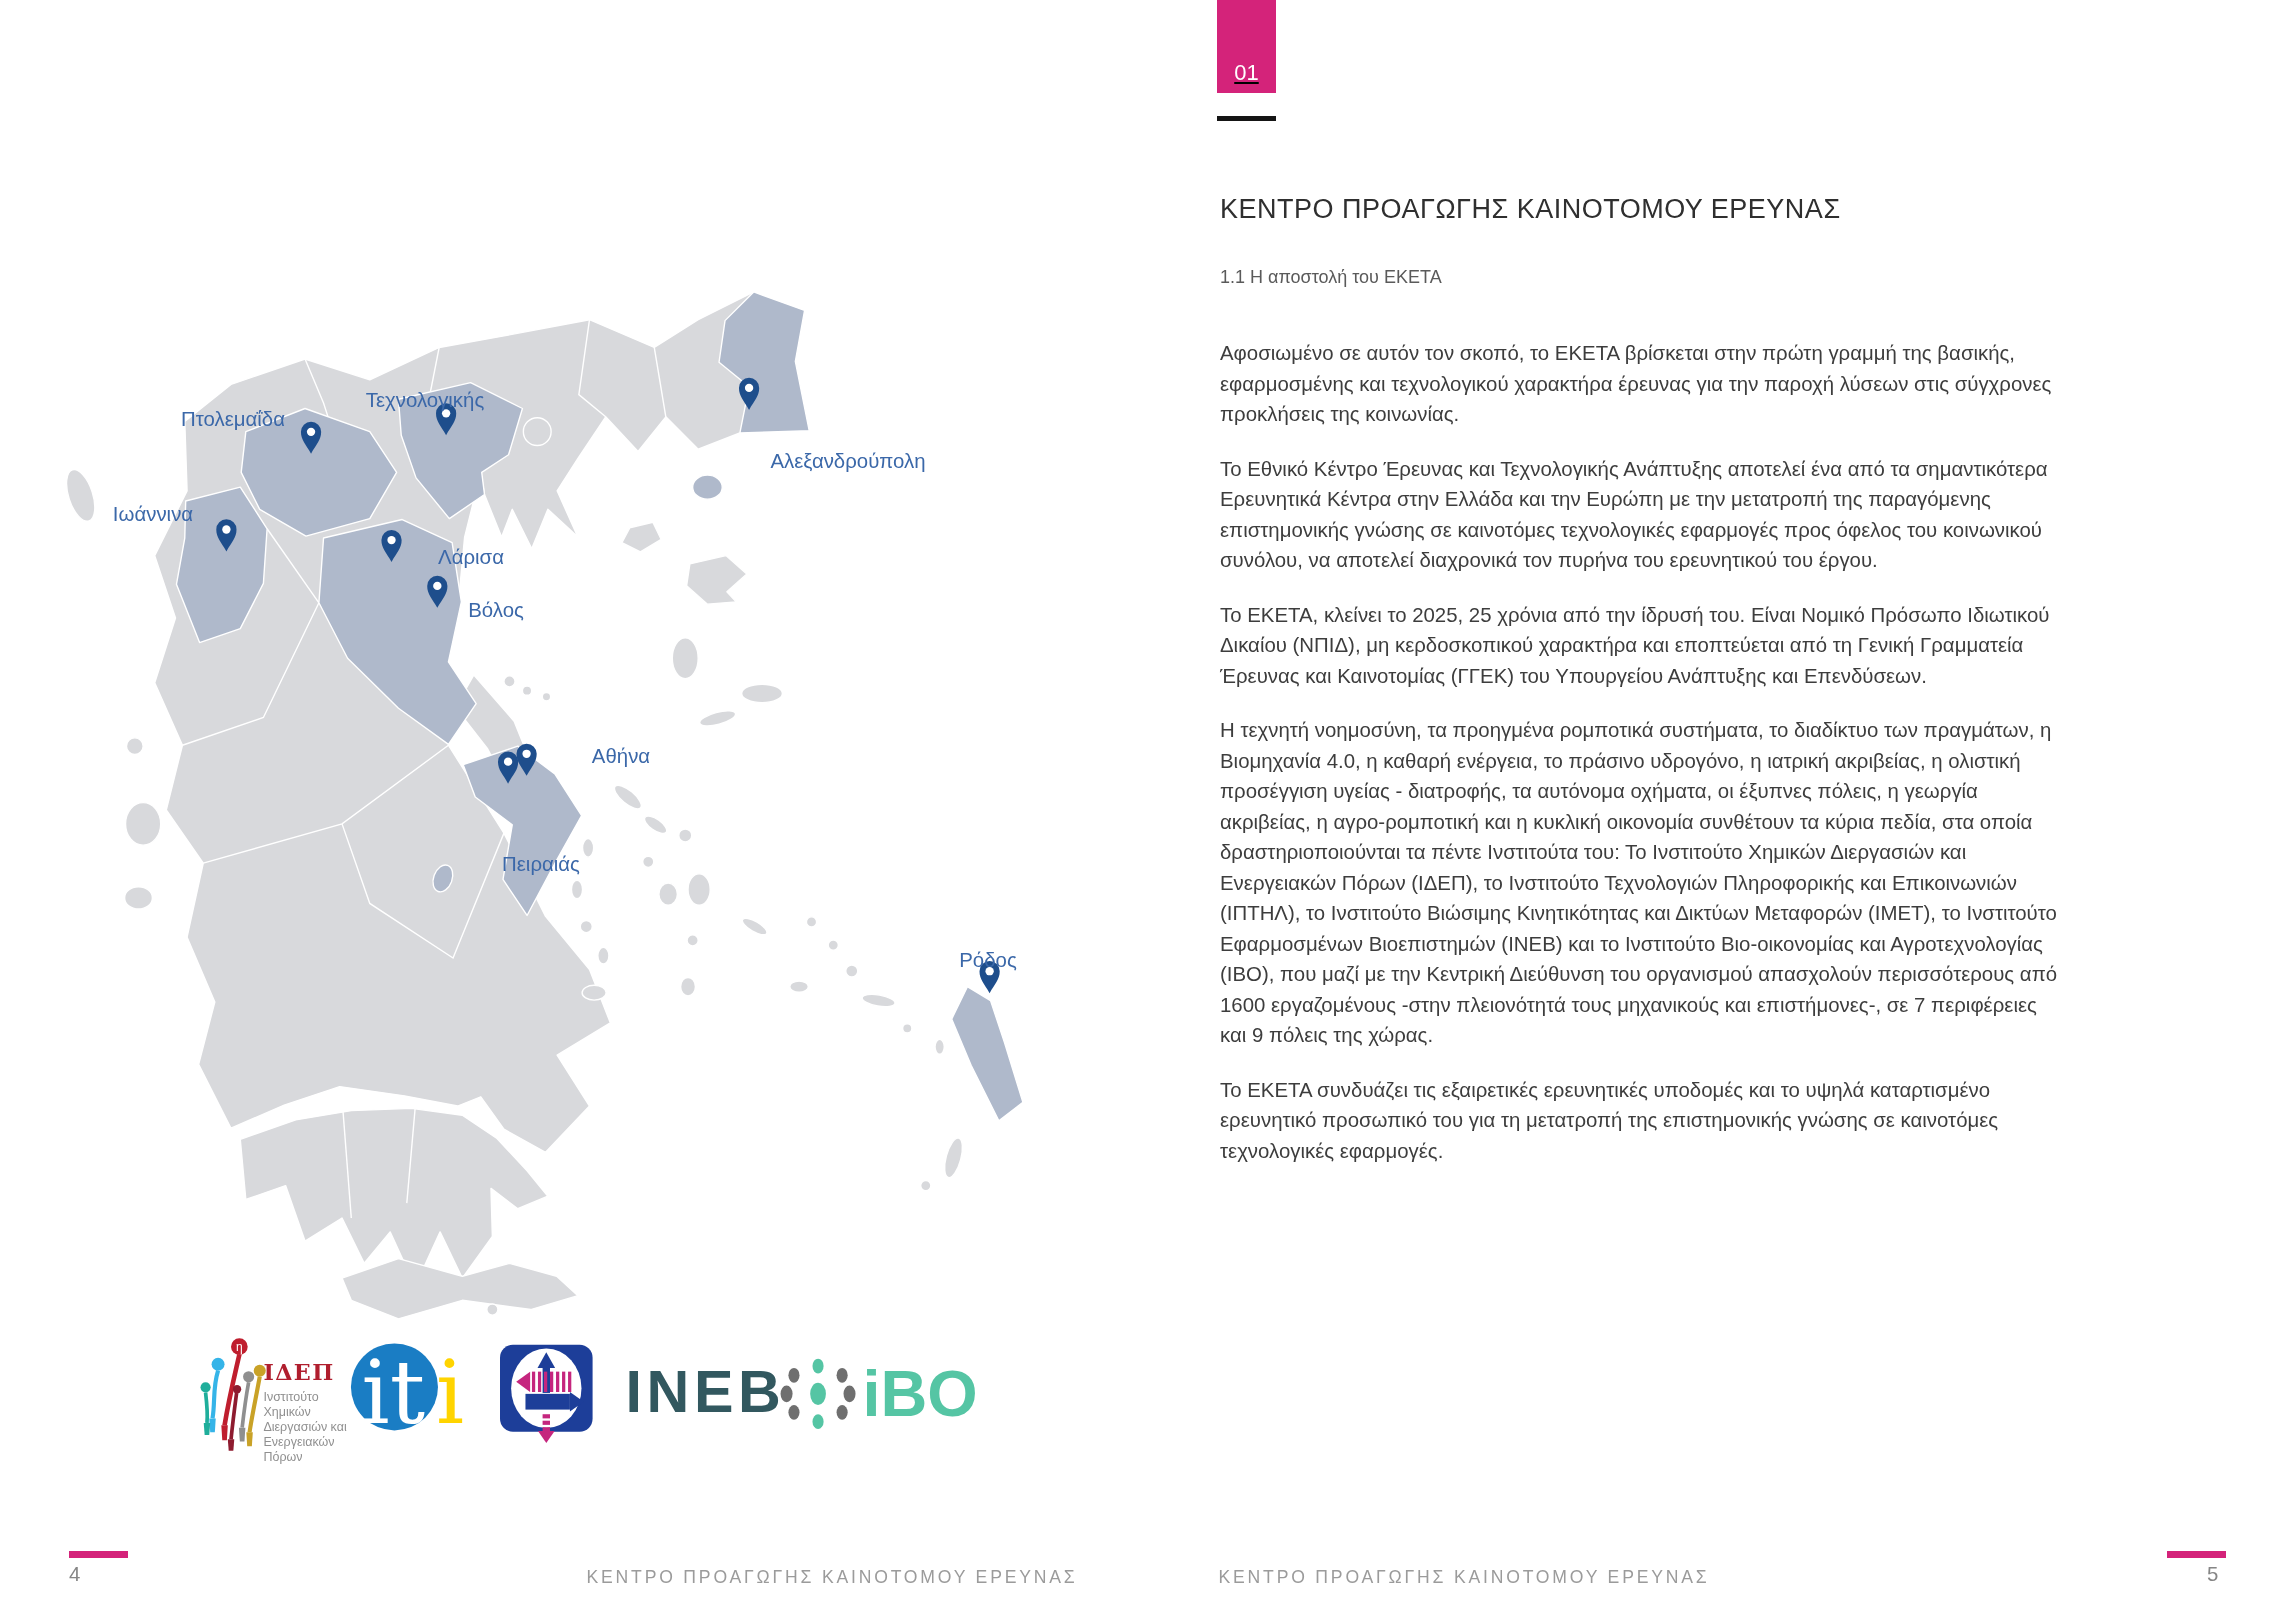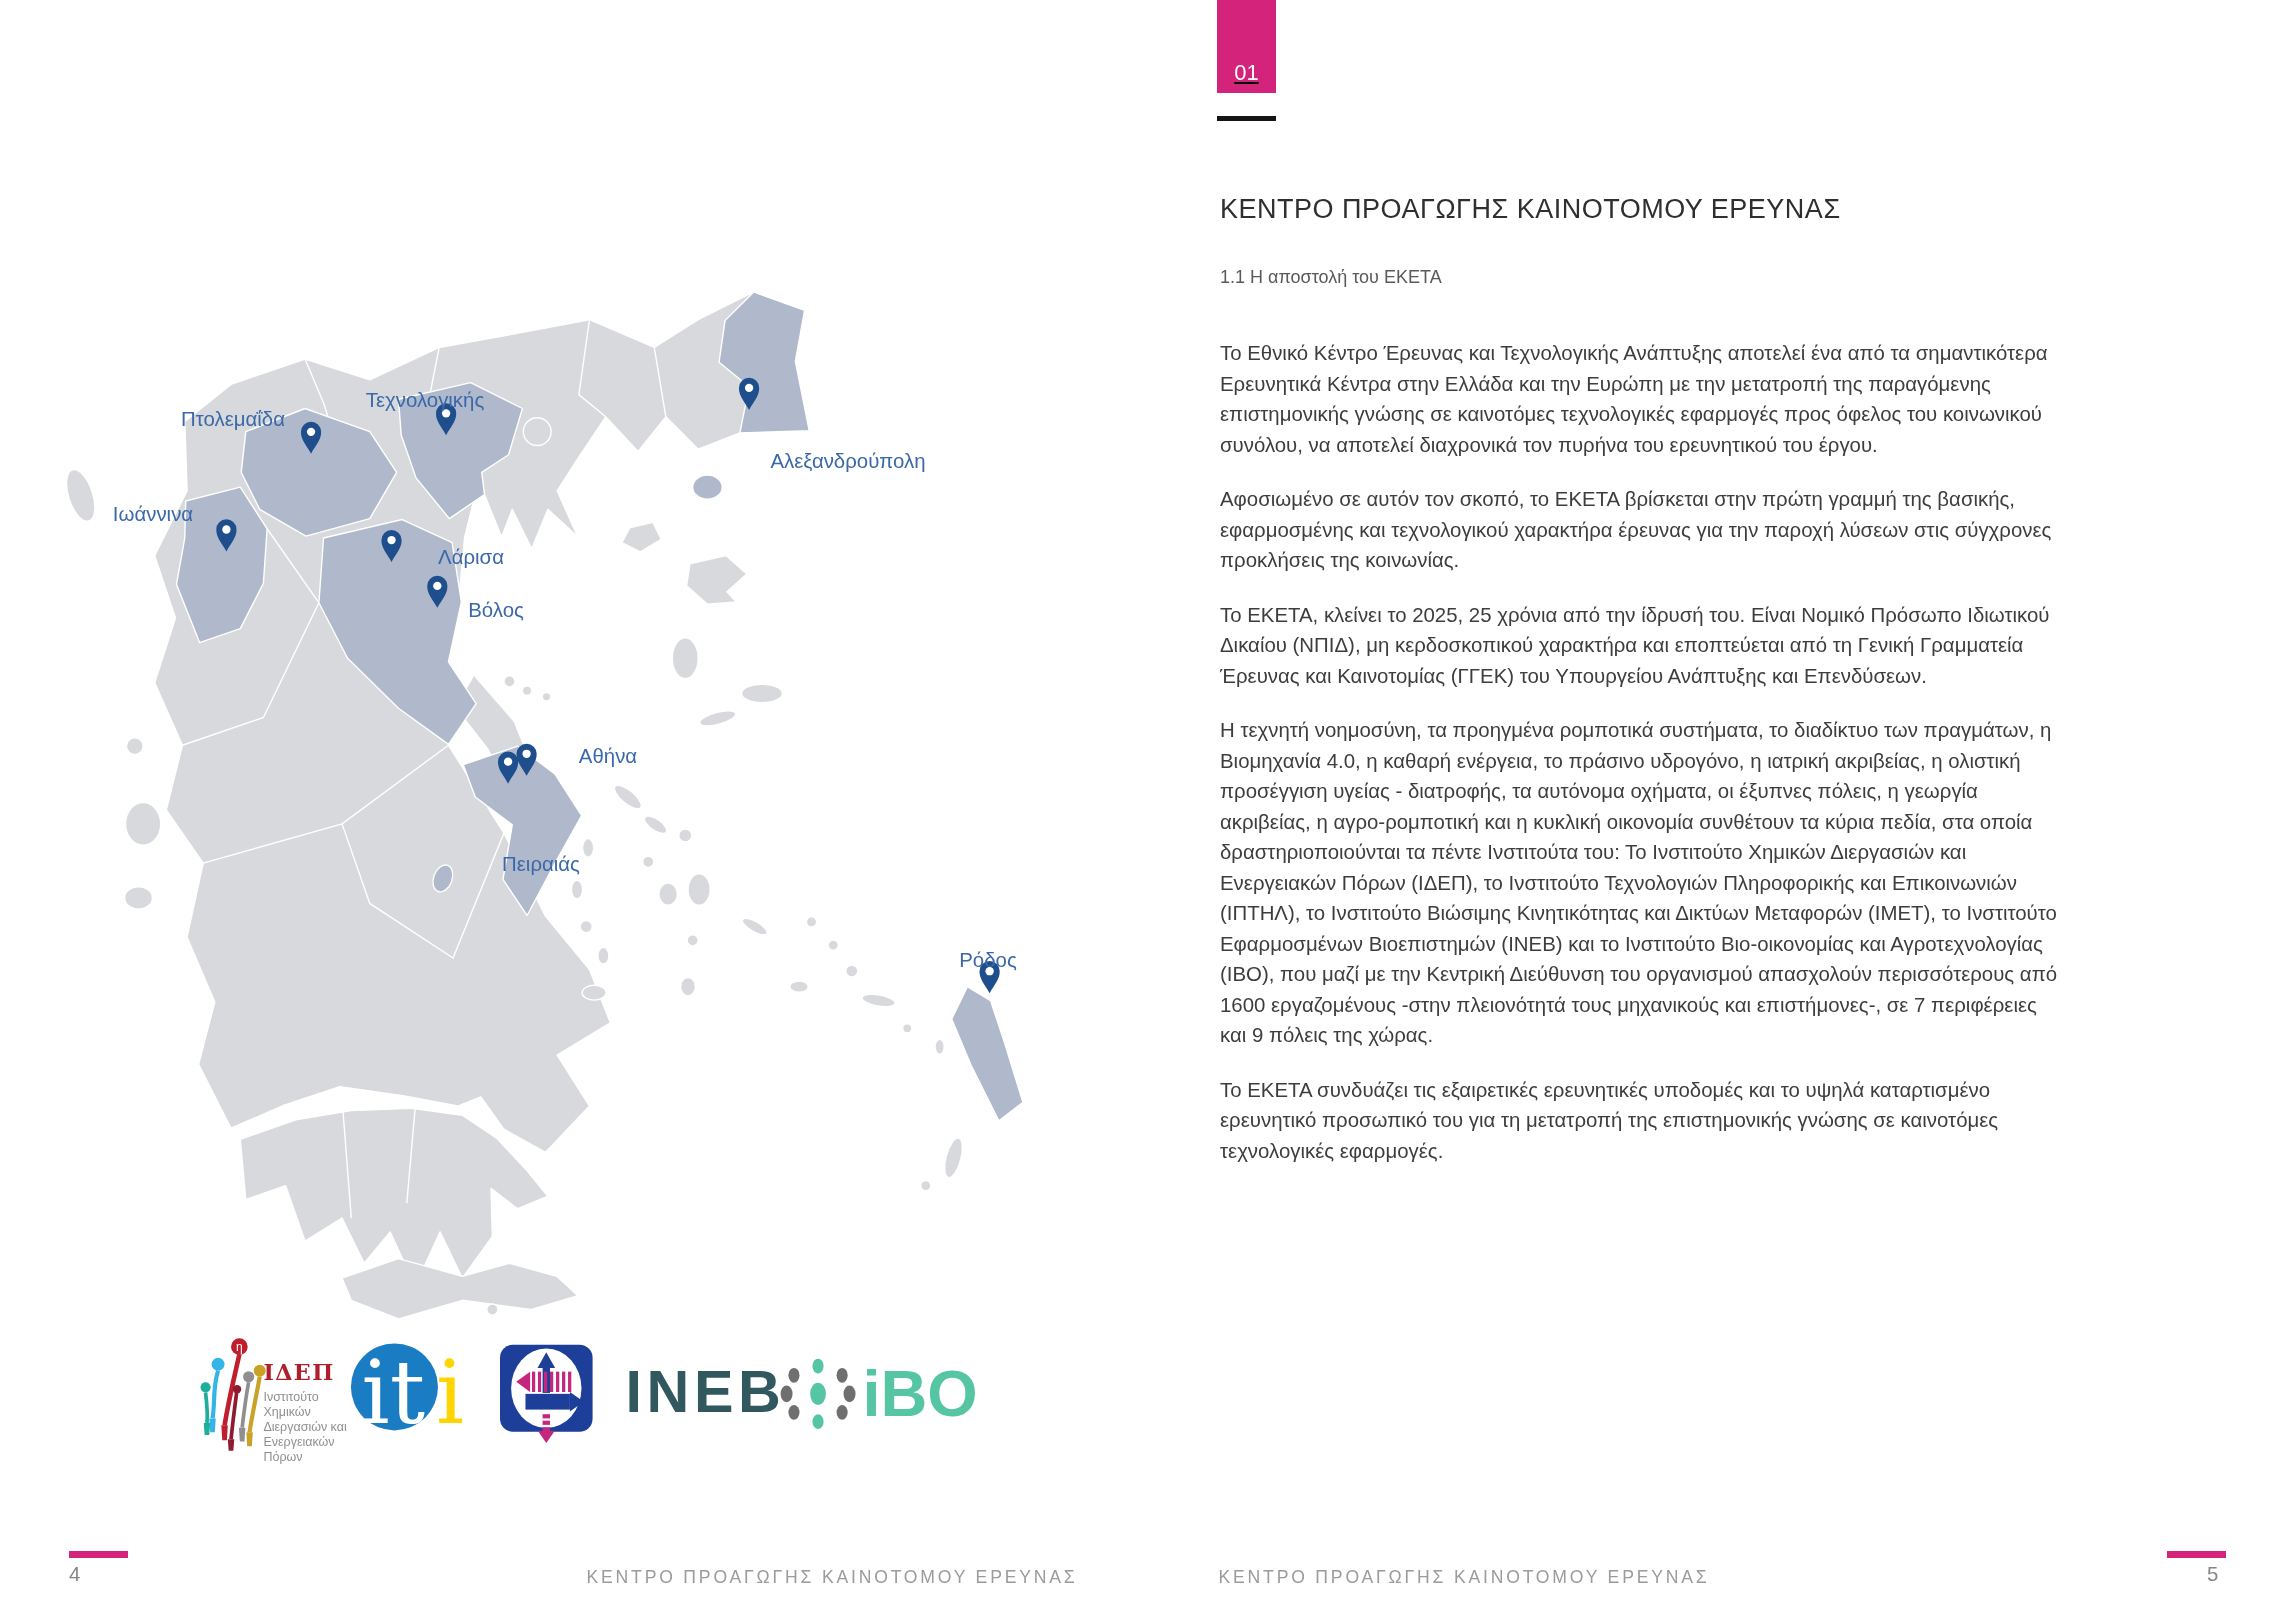--- a/index.html
+++ b/index.html
@@ -190,21 +190,21 @@
         </g>
     </g>
   </svg>
 
   <span class="abs city-label" style="left:233px;top:419px;">Πτολεμαΐδα</span>
   <span class="abs city-label" style="left:425px;top:400px;">Τεχνολογικής</span>
   <span class="abs city-label" style="left:820px;top:461px;margin-left:28px;">Αλεξανδρούπολη</span>
   <span class="abs city-label" style="left:153px;top:514px;">Ιωάννινα</span>
   <span class="abs city-label" style="left:471px;top:557px;">Λάρισα</span>
   <span class="abs city-label" style="left:496px;top:610px;">Βόλος</span>
-  <span class="abs city-label" style="left:608px;top:756px;text-align:center;">Αθήνα</span>
+  <span class="abs city-label" style="left:621px;top:756px;text-align:center;">Αθήνα</span>
   <span class="abs city-label" style="left:541px;top:864px;">Πειραιάς</span>
   <span class="abs city-label" style="left:988px;top:960px;">Ρόδος</span>
 
   <svg class="abs logos-svg" viewBox="0 0 1700 330">
 
     <g>
       <path d="M52,92 C40,130 46,160 40,195" stroke="#35b4e8" stroke-width="9" fill="none"></path>
       <path d="M33,195 h14 l-2,30 h-10 z" fill="#35b4e8"></path>
       <circle cx="52" cy="78" r="14" fill="#35b4e8"></circle>
       <path d="M98,57 C86,110 76,150 66,210" stroke="#bf1e2e" stroke-width="10" fill="none"></path>
@@ -276,22 +276,22 @@
 
   <div class="abs chapter-box">
     <span>01</span>
   </div>
   <div class="abs chapter-dash"></div>
 
   <h1 class="abs page-heading">ΚΕΝΤΡΟ ΠΡΟΑΓΩΓΗΣ ΚΑΙΝΟΤΟΜΟΥ ΕΡΕΥΝΑΣ</h1>
   <h2 class="abs page-subheading">1.1 Η αποστολή του ΕΚΕΤΑ</h2>
 
   <div class="abs body-col">
+    <p>Αφοσιωμένο σε αυτόν τον σκοπό, το ΕΚΕΤΑ βρίσκεται στην πρώτη γραμμή της βασικής, εφαρμοσμένης και τεχνολογικού χαρακτήρα έρευνας για την παροχή λύσεων στις σύγχρονες προκλήσεις της κοινωνίας.</p>
     <p>Το Εθνικό Κέντρο Έρευνας και Τεχνολογικής Ανάπτυξης αποτελεί ένα από τα σημαντικότερα Ερευνητικά Κέντρα στην Ελλάδα και την Ευρώπη με την μετατροπή της παραγόμενης επιστημονικής γνώσης σε καινοτόμες τεχνολογικές εφαρμογές προς όφελος του κοινωνικού συνόλου, να αποτελεί διαχρονικά τον πυρήνα του ερευνητικού του έργου.</p>
-    <p>Αφοσιωμένο σε αυτόν τον σκοπό, το ΕΚΕΤΑ βρίσκεται στην πρώτη γραμμή της βασικής, εφαρμοσμένης και τεχνολογικού χαρακτήρα έρευνας για την παροχή λύσεων στις σύγχρονες προκλήσεις της κοινωνίας.</p>
     <p>Το ΕΚΕΤΑ, κλείνει το 2025, 25 χρόνια από την ίδρυσή του. Είναι Νομικό Πρόσωπο Ιδιωτικού Δικαίου (ΝΠΙΔ), μη κερδοσκοπικού χαρακτήρα και εποπτεύεται από τη Γενική Γραμματεία Έρευνας και Καινοτομίας (ΓΓΕΚ) του Υπουργείου Ανάπτυξης και Επενδύσεων.</p>
     <p>Η τεχνητή νοημοσύνη, τα προηγμένα ρομποτικά συστήματα, το διαδίκτυο των πραγμάτων, η Βιομηχανία 4.0, η καθαρή ενέργεια, το πράσινο υδρογόνο, η ιατρική ακριβείας, η ολιστική προσέγγιση υγείας - διατροφής, τα αυτόνομα οχήματα, οι έξυπνες πόλεις, η γεωργία ακριβείας, η αγρο-ρομποτική και η κυκλική οικονομία συνθέτουν τα κύρια πεδία, στα οποία δραστηριοποιούνται τα πέντε Ινστιτούτα του: Το Ινστιτούτο Χημικών Διεργασιών και Ενεργειακών Πόρων (ΙΔΕΠ), το Ινστιτούτο Τεχνολογιών Πληροφορικής και Επικοινωνιών (ΙΠΤΗΛ), το Ινστιτούτο Βιώσιμης Κινητικότητας και Δικτύων Μεταφορών (ΙΜΕΤ), το Ινστιτούτο Εφαρμοσμένων Βιοεπιστημών (ΙΝΕΒ) και το Ινστιτούτο Βιο-οικονομίας και Αγροτεχνολογίας (ΙΒΟ), που μαζί με την Κεντρική Διεύθυνση του οργανισμού απασχολούν περισσότερους από 1600 εργαζομένους -στην πλειονότητά τους μηχανικούς και επιστήμονες-, σε 7 περιφέρειες και 9 πόλεις της χώρας.</p>
     <p>Το ΕΚΕΤΑ συνδυάζει τις εξαιρετικές ερευνητικές υποδομές και το υψηλά καταρτισμένο ερευνητικό προσωπικό του για τη μετατροπή της επιστημονικής γνώσης σε καινοτόμες τεχνολογικές εφαρμογές.</p>
   </div>
 
   <div class="abs footer-bar" style="left:69px;"></div>
   <span class="abs pgnum" style="left:69px;">4</span>
   <span class="abs footer-title" style="left:832px;">ΚΕΝΤΡΟ ΠΡΟΑΓΩΓΗΣ ΚΑΙΝΟΤΟΜΟΥ ΕΡΕΥΝΑΣ</span>
 
   <span class="abs footer-title" style="left:1464px;">ΚΕΝΤΡΟ ΠΡΟΑΓΩΓΗΣ ΚΑΙΝΟΤΟΜΟΥ ΕΡΕΥΝΑΣ</span>

